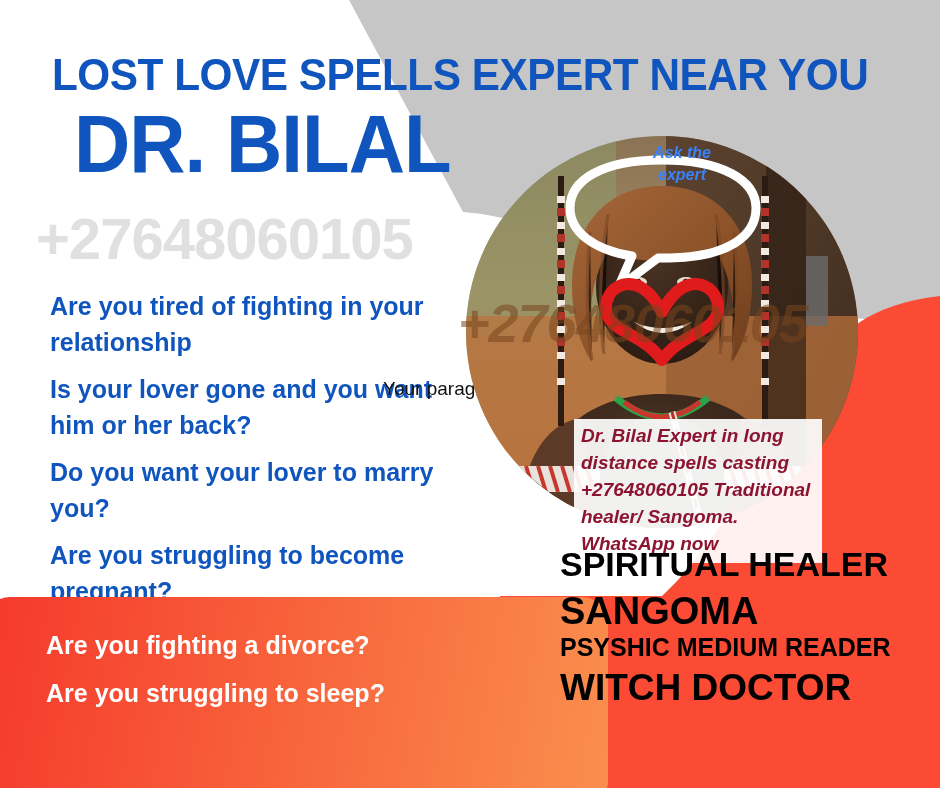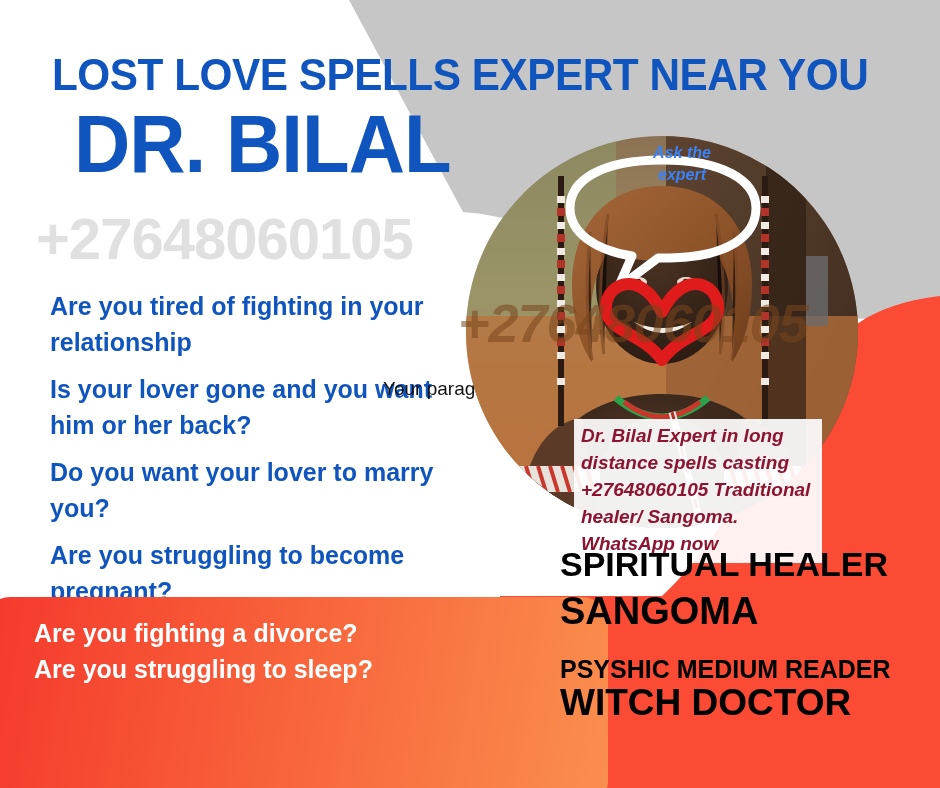--- a/index.html
+++ b/index.html
@@ -160,36 +160,36 @@
   .orange-panel-text {
     position: absolute;
     left: 34px;
     top: 615px;
     width: 540px;
     color: #ffffff;
     font-weight: 700;
     font-size: 25px;
     line-height: 1.44;
   }
-  .orange-panel-text .q { margin: 0; }
+  .orange-panel-text .q { margin: 12px; }
 
   
   .services {
     position: absolute;
     left: 560px;
     top: 546px;
     width: 380px;
     text-align: left;
     color: #000000;
   }
   .svc { font-weight: 700; line-height: 1.08; margin: 0; white-space: nowrap; }
   .svc-1 { font-size: 34px; }
   .svc-2 { font-size: 38px; margin-top: 8px; }
-  .svc-3 { font-size: 25px; margin-top: 24px; }
-  .svc-4 { font-size: 37px; }
+  .svc-3 { font-size: 25px; margin-top: 2px; }
+  .svc-4 { font-size: 37px; margin-top: 7px; }
 </style>
 </head>
 <body>
 
 <div id="poster">
 
   <svg class="bg-layer" viewBox="0 0 940 788" preserveAspectRatio="none">
     <rect x="0" y="0" width="940" height="788" fill="#ffffff"></rect>
 
     <path d="M 349,0 L 940,0 L 940,318 C 820,326 700,300 600,252

